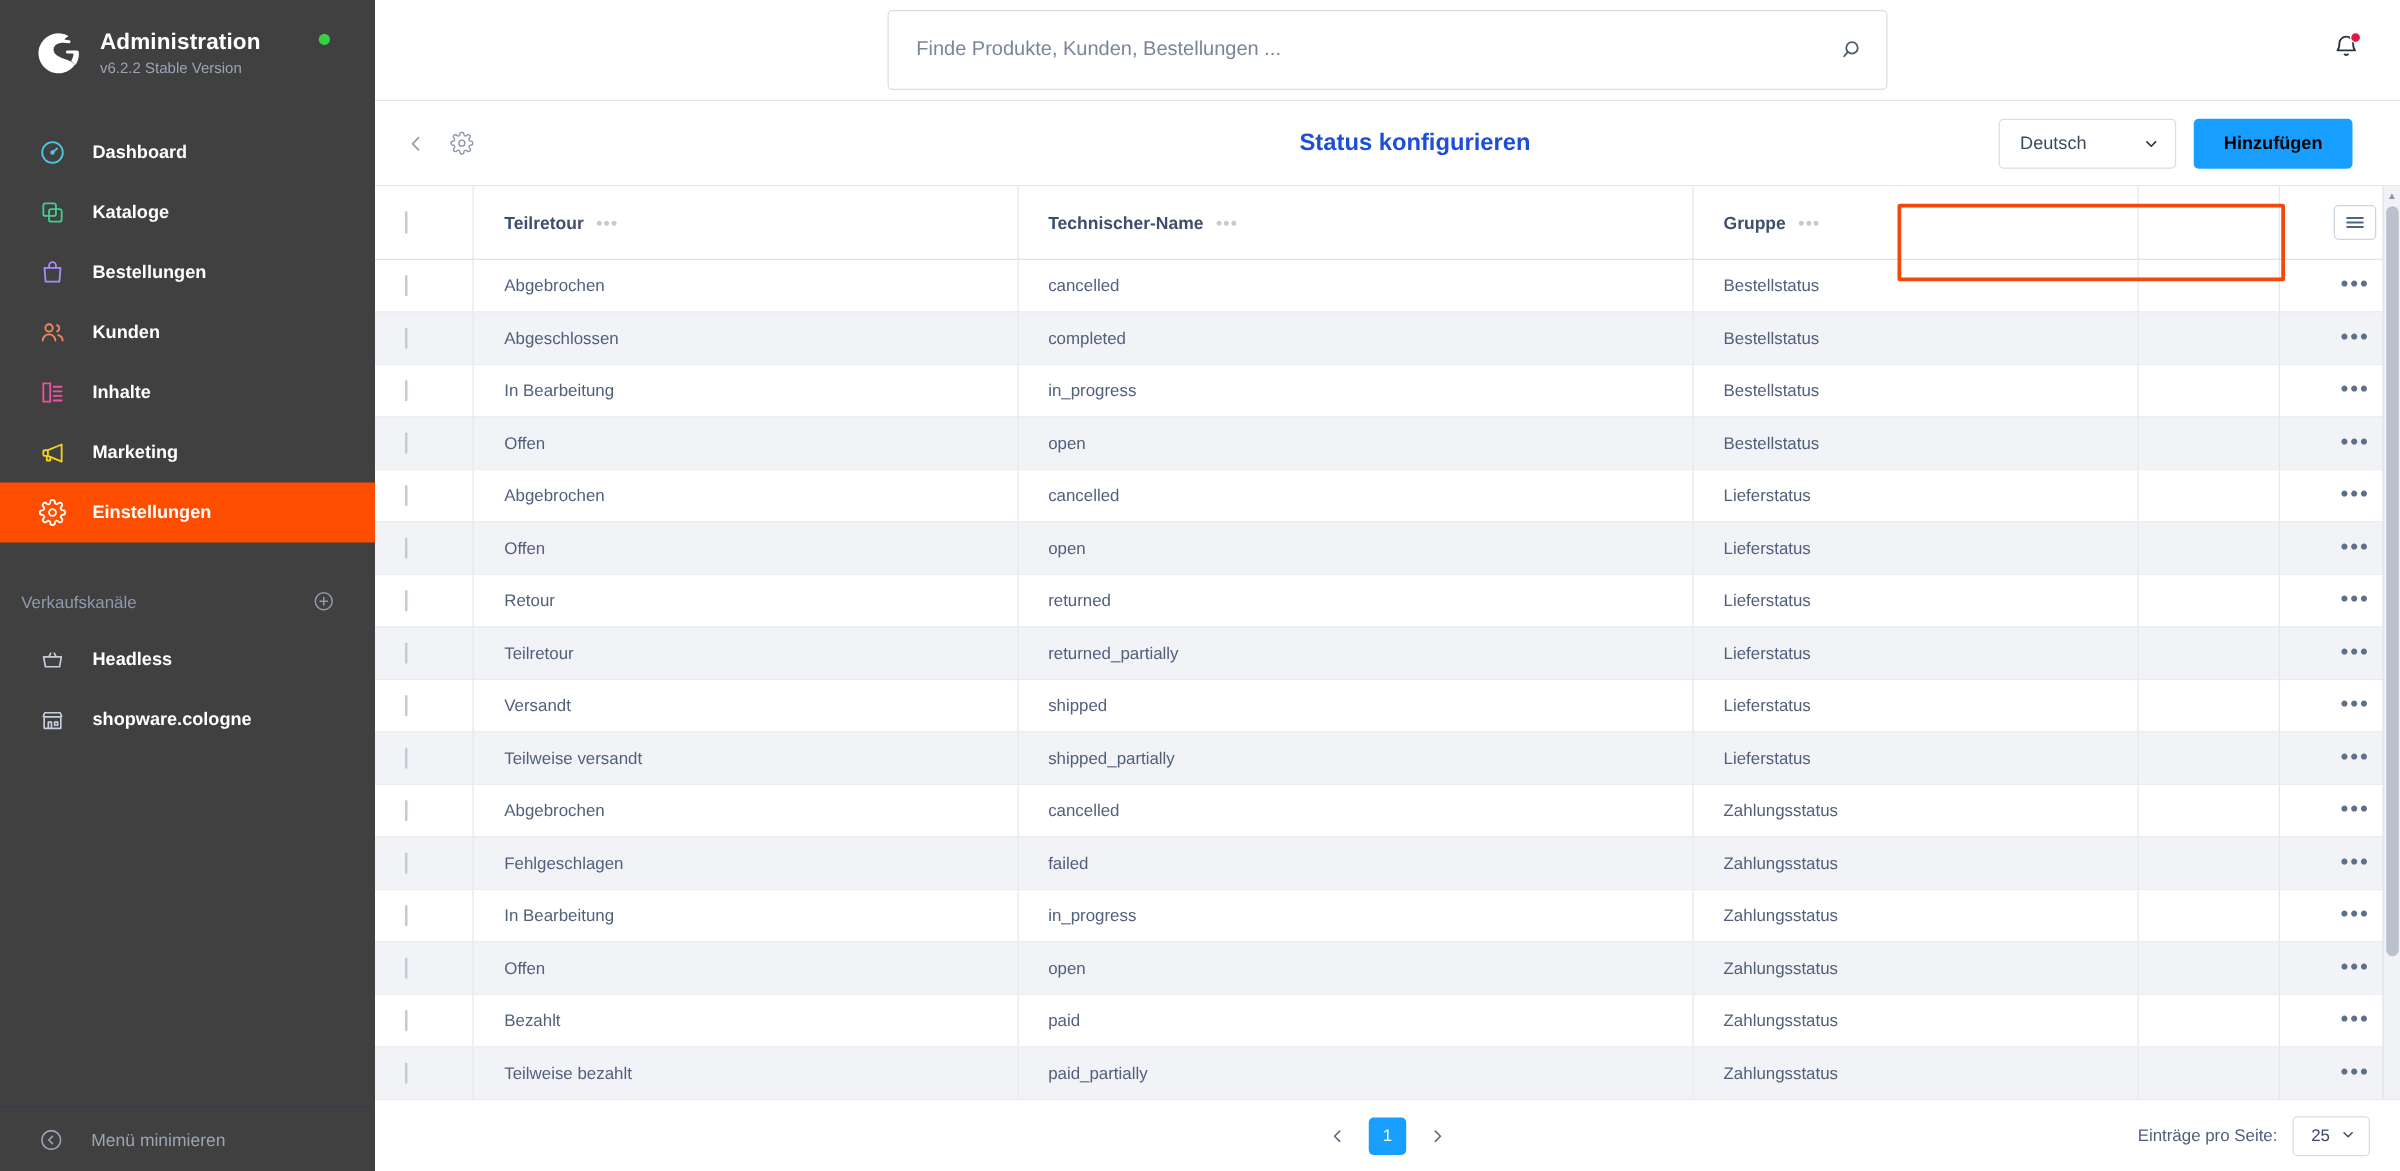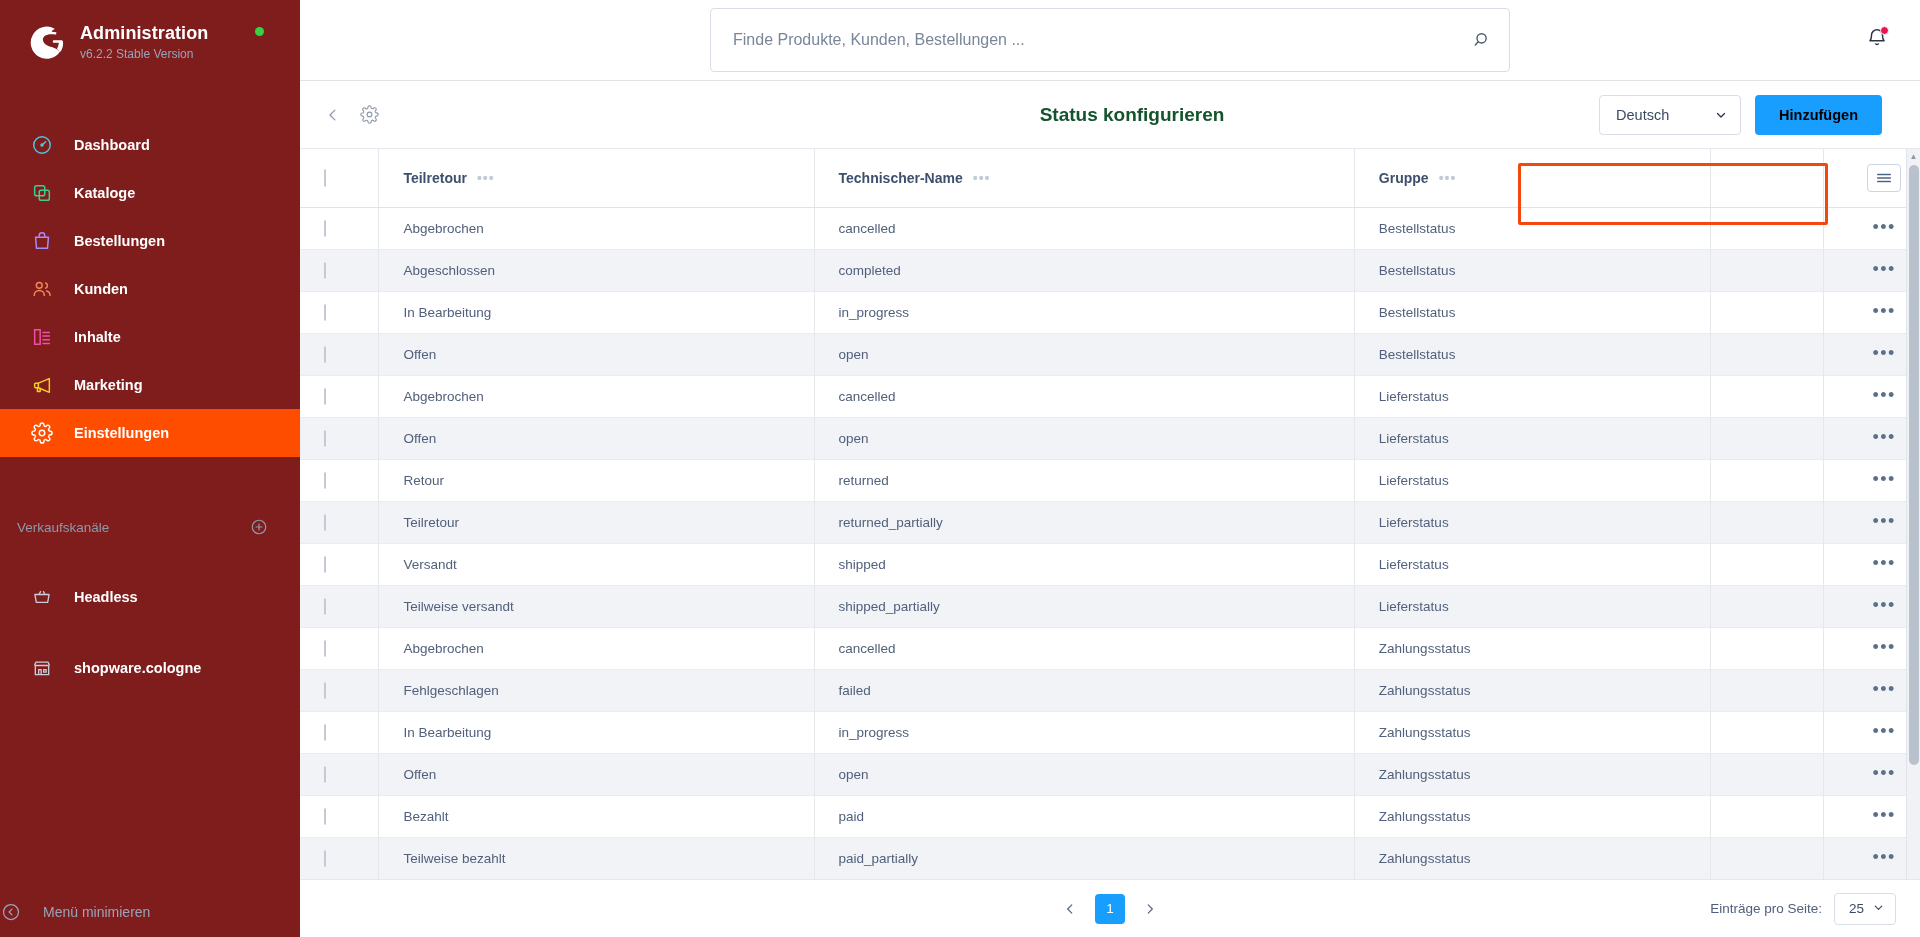--- a/index.html
+++ b/index.html
@@ -6,24 +6,23 @@
   html, body {
     width: 1920px; height: 937px;
     font-family: "Liberation Sans", sans-serif;
     background: #fff; overflow: hidden;
   }
   #app { display: flex; width: 1920px; height: 937px; }
 
   
   .sidebar {
     width: 300px; min-width: 300px; height: 937px;
-    background: #7f1d1d;
+    background: #404040;
     display: flex; flex-direction: column;
     position: relative;
-    gap: 23px;
   }
   .sb-brand { display: flex; align-items: center; padding: 22px 0 22px 26px; position: relative; }
   .sb-logo { width: 40px; height: 40px; flex: 0 0 40px; margin-right: 14px; }
   .sb-brand-text { display: flex; flex-direction: column; }
   .sb-title { color: #fff; font-size: 18px; font-weight: bold; letter-spacing: .1px; }
   .sb-version { color: #9aa4b7; font-size: 12px; margin-top: 3px; }
   .sb-statusdot {
     position: absolute; right: 36px; top: 27px;
     width: 9px; height: 9px; border-radius: 50%; background: #37d046;
   }
@@ -42,21 +41,21 @@
   .sb-section {
     display: flex; align-items: center; justify-content: space-between;
     padding: 0 32px 0 17px; height: 46px; margin-top: 24px;
   }
   .sb-section-title { color: #8e99ad; font-size: 13.5px; }
   .sb-plus { color: #8e99ad; cursor: pointer; display:flex; }
 
   .sb-spacer { flex: 1 1 auto; }
 
   .sb-minimize {
-    display: flex; align-items: center; height: 52px; 
+    display: flex; align-items: center; height: 52px; padding-left: 30px;
     cursor: pointer; border-top: 1px solid #333c50;
   }
   .sb-minimize .sb-ico { width: 22px; height: 22px; margin-right: 21px; display:flex;align-items:center;justify-content:center; }
   .sb-minimize .sb-label { color: #9aa4b7; font-size: 14px; }
 
   .sb-user {
     display: flex; align-items: center; height: 70px;
     padding-left: 22px; background: #333c50; cursor: pointer;
   }
   .sb-avatar {
@@ -108,21 +107,21 @@
   .smartbar {
     height: 68px; min-height: 68px;
     border-bottom: 1px solid #e4e7ec;
     display: flex; align-items: center;
     padding: 0 24px 0 24px; position: relative; background:#fff;
   }
   .sbar-left { display: flex; align-items: center; gap: 18px; }
   .sbar-back, .sbar-gear { color: #8b96a8; cursor: pointer; display:flex; }
   .sbar-title {
     position: absolute; left: 0; right: 0; text-align: center;
-    font-size: 19px; font-weight: bold; color: #14532d;
+    font-size: 19px; font-weight: bold; color: #1d4ed8;
     pointer-events: none;
     margin-left: 44px;
   }
   .sbar-right {
     margin-left: auto; display: flex; align-items: center; gap: 14px;
     position: relative; z-index: 3;
     padding: 10px 14px;
   }
   .highlight-box {
     position: absolute;

